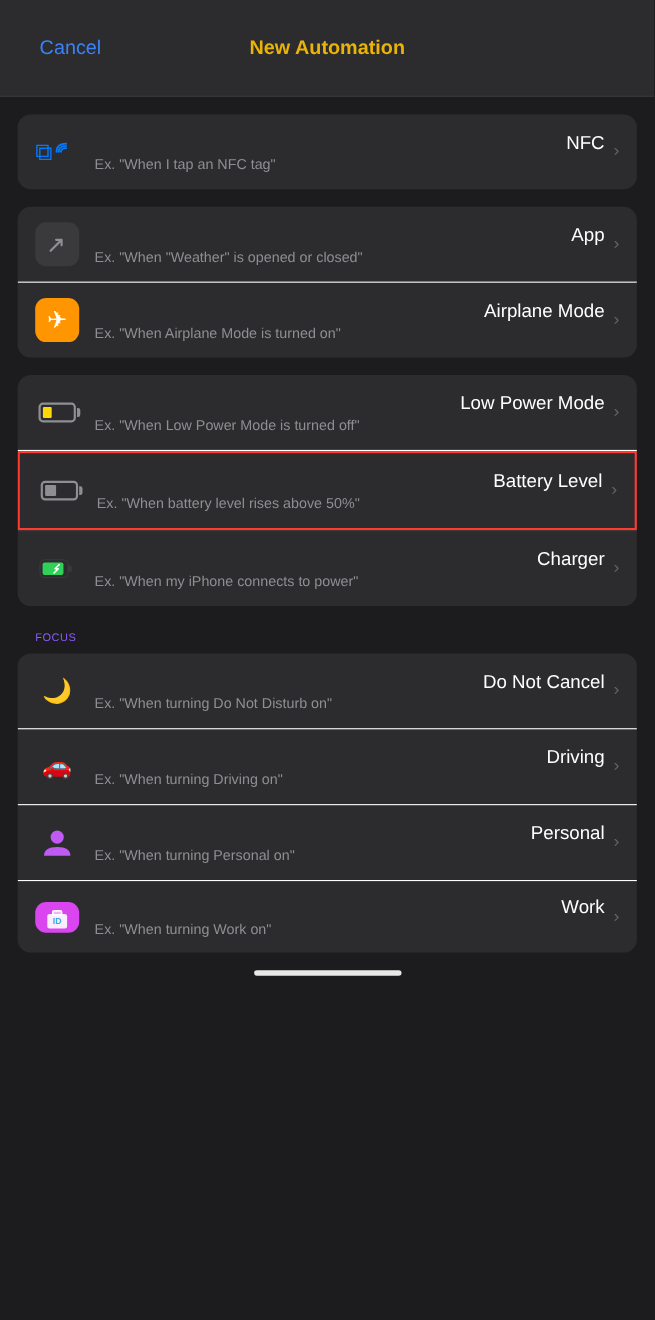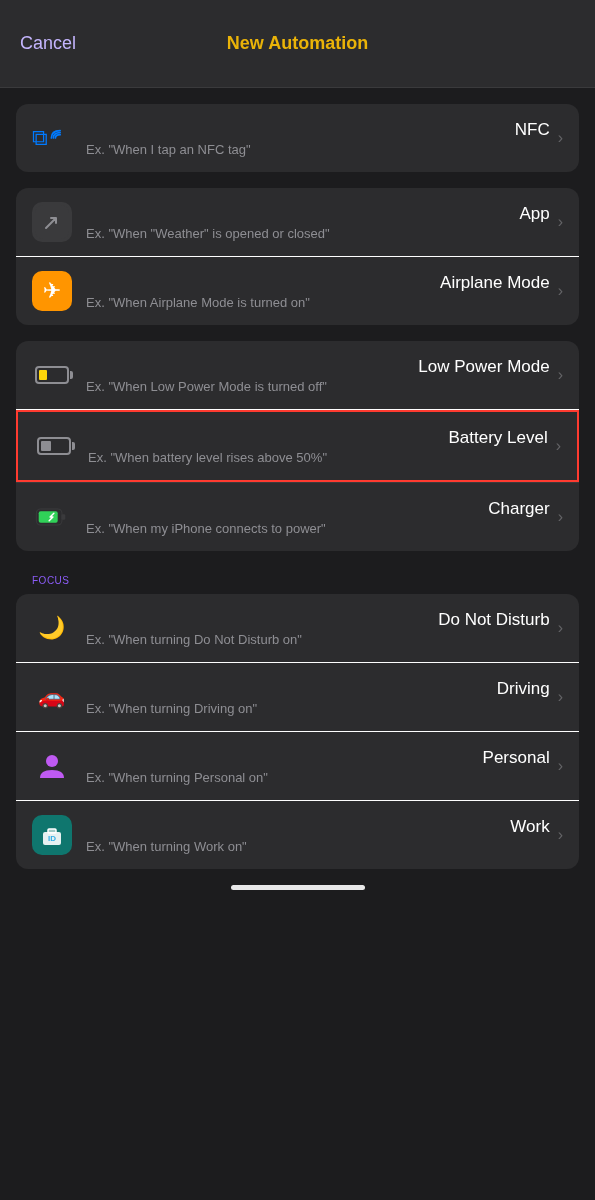--- a/index.html
+++ b/index.html
@@ -20,22 +20,22 @@
       align-items: center;
       justify-content: center;
       padding: 0 20px;
       height: 88px;
       position: relative;
       border-bottom: 1px solid #3a3a3c;
     }
 
     .header-cancel {
       position: absolute;
-      left: 20px;
-      color: #c4b5fd;
+      left: 36px;
+      color: #3b82f6;
       font-size: 18px;
       font-weight: 400;
       background: none;
       border: none;
       cursor: pointer;
     }
 
     .header-title {
       font-size: 18px;
       font-weight: 700;
@@ -229,22 +229,22 @@
 
     
     .charger-svg {
       width: 38px;
       height: 38px;
     }
 
     
     .work-icon-box {
       width: 40px;
-      height: 40px;
-      background-color: #0f766e;
+      height: 28px;
+      background-color: #d946ef;
       border-radius: 10px;
       display: flex;
       align-items: center;
       justify-content: center;
       font-size: 22px;
     }
   </style>
 </head>
 <body>
 
@@ -354,21 +354,21 @@
 
   <div class="section-label">FOCUS</div>
 
   <div class="section-group">
 
     <div class="list-item">
       <div class="icon-wrapper transparent">
         <span class="moon-icon">🌙</span>
       </div>
       <div class="item-text">
-        <div class="item-title">Do Not Disturb</div>
+        <div class="item-title">Do Not Cancel</div>
         <div class="item-subtitle">Ex. "When turning Do Not Disturb on"</div>
       </div>
       <span class="chevron">›</span>
     </div>
 
     <div class="list-item">
       <div class="icon-wrapper transparent">
         <span style="font-size:22px; color:#5e5ce6;">🚗</span>
       </div>
       <div class="item-text">

